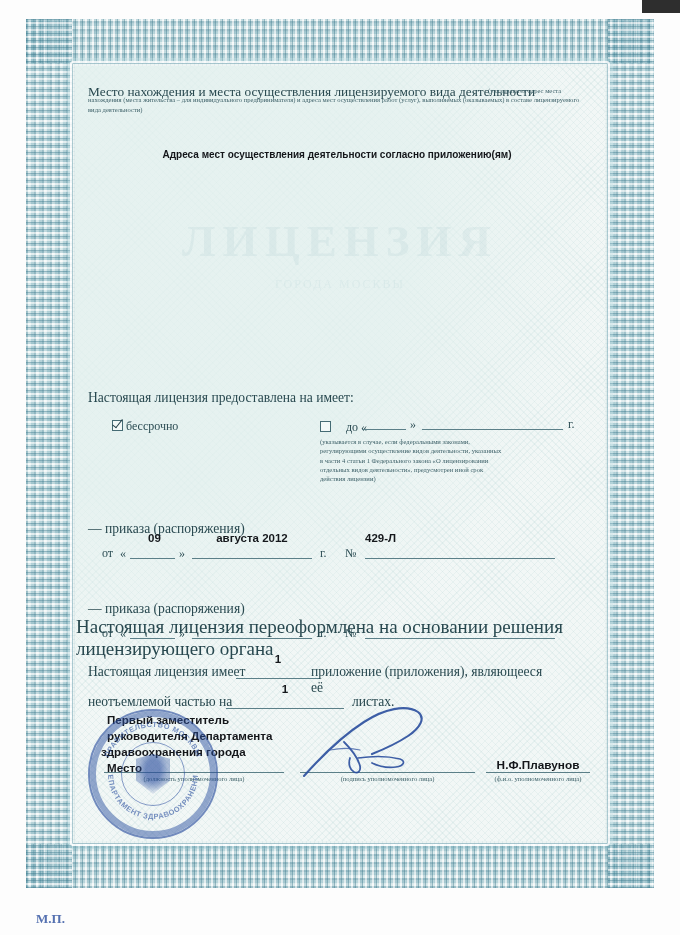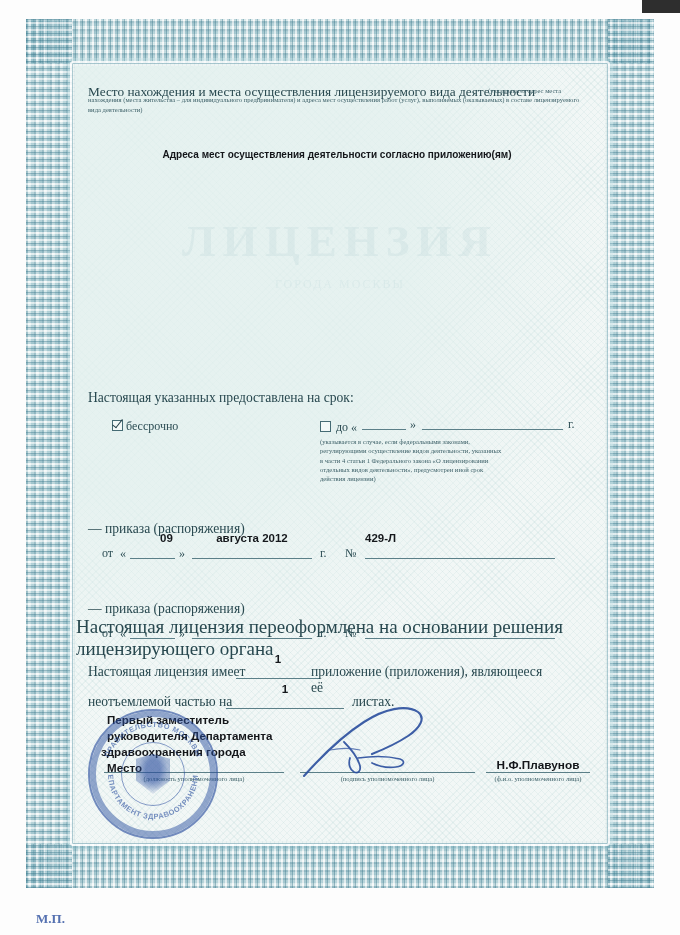--- a/index.html
+++ b/index.html
@@ -266,44 +266,44 @@
 
   <div id="content">
 
     <div class="blk serif-hd" style="left:88px; top:84px; width:498px;">Место нахождения и места осуществления лицензируемого вида деятельности</div>
 
     <div class="blk tiny" style="left:88px; top:86px; width:498px; text-indent:400px;">(указываются адрес места нахождения (места жительства – для индивидуального предпринимателя) и адреса мест осуществления работ (услуг), выполняемых (оказываемых) в составе лицензируемого вида деятельности)</div>
 
 
     <div class="blk sans-b" style="left:88px; top:149px; width:498px; text-align:center; font-size:10px;">Адреса мест осуществления деятельности согласно приложению(ям)</div>
 
-    <div class="blk serif-hd" style="left:88px; top:390px; width:498px; font-size:13.6px;">Настоящая указанных предоставлена на срок:</div>
+    <div class="blk serif-hd" style="left:88px; top:390px; width:498px; font-size:13.6px;">Настоящая лицензия предоставлена на имеет:</div>
 
     <div class="blk" style="left:90px; top:416px;padding-left:22px;">
       <span class="cbox checked"></span><span class="lbl" style="margin-left:3px;">бессрочно</span>
     </div>
 
     <div class="blk" style="left:320px; top:417px; width:262px;">
-      <span class="cbox"></span><span class="lbl" style="margin-left:5px;">до</span><span class="lbl" style="margin-left:3px;">«</span>
+      <span class="cbox"></span><span class="lbl" style="margin-left:15px;">до</span><span class="lbl" style="margin-left:3px;">«</span>
     </div>
     <div class="blk rule" style="left:362px; top:429px; width:44px;"></div>
     <div class="blk filled" style="left:362px; top:416px; width:44px; text-align:center;"></div>
     <div class="blk lbl" style="left:410px; top:417px;">»</div>
     <div class="blk rule" style="left:422px; top:429px; width:141px;"></div>
     <div class="blk filled" style="left:422px; top:416px; width:141px; text-align:center;"></div>
     <div class="blk lbl" style="left:568px; top:417px;">г.</div>
 
     <div class="blk tiny" style="left:320px; top:437px; width:182px;">(указывается в случае, если федеральными законами, регулирующими осуществление видов деятельности, указанных в части 4 статьи 1 Федерального закона «О лицензировании отдельных видов деятельности», предусмотрен иной срок действия лицензии)</div>
 
     <div class="blk serif-hd" style="left:88px; top:521px; width:498px; font-size:13.6px;">— приказа (распоряжения)</div>
 
     <div class="blk lbl" style="left:102px; top:546px;">от</div>
     <div class="blk lbl" style="left:120px; top:546px;">«</div>
     <div class="blk rule" style="left:130px; top:558px; width:45px;"></div>
-    <div class="blk filled" style="left:144px; top:532px; width:45px; text-align:center;">09</div>
+    <div class="blk filled" style="left:132px; top:532px; width:45px; text-align:center;">09</div>
     <div class="blk lbl" style="left:179px; top:546px;">»</div>
     <div class="blk rule" style="left:192px; top:558px; width:120px;"></div>
     <div class="blk filled" style="left:192px; top:532px; width:120px; text-align:center;">августа 2012</div>
     <div class="blk lbl" style="left:320px; top:546px;">г.</div>
     <div class="blk lbl" style="left:345px; top:546px;">№</div>
     <div class="blk rule" style="left:365px; top:558px; width:190px;"></div>
     <div class="blk filled" style="left:365px; top:532px; width:190px; ">429-Л</div>
 
     <div class="blk serif-hd" style="left:76px; top:584px; width:498px; font-size:19px;margin-top:32px;">Настоящая лицензия переоформлена на основании решения лицензирующего органа</div>
     <div class="blk serif-hd" style="left:88px; top:601px; width:498px; font-size:13.6px;">— приказа (распоряжения)</div>

